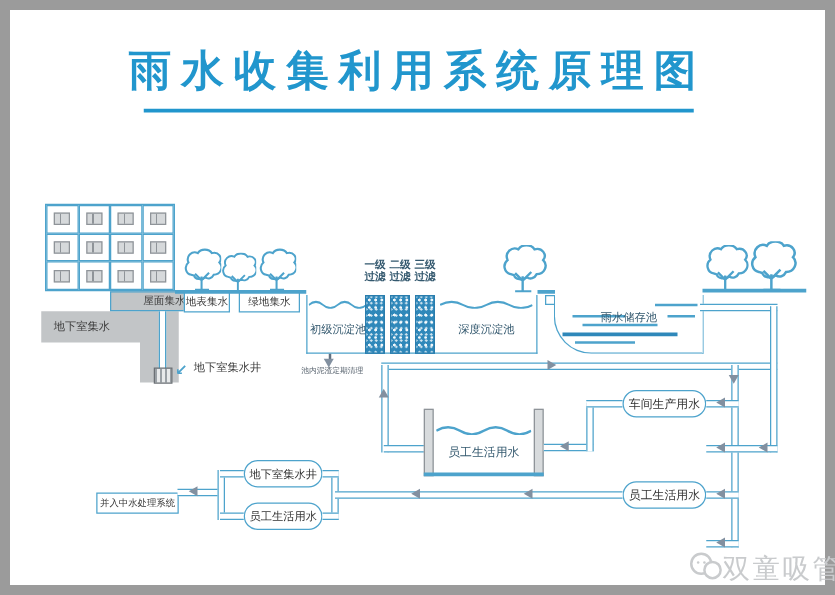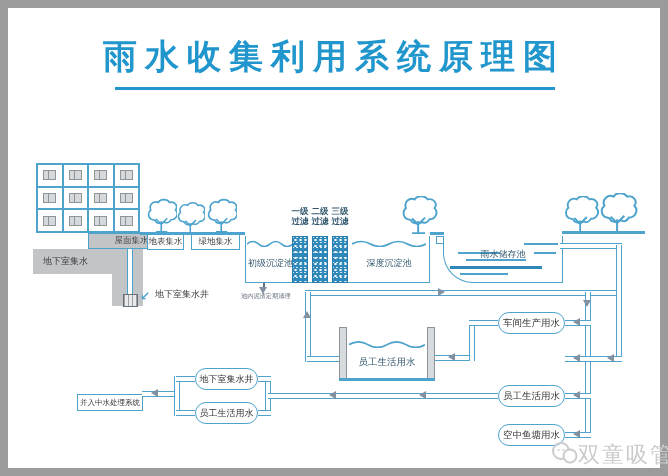--- a/index.html
+++ b/index.html
@@ -222,21 +222,20 @@
       <use href="#wave-sym"></use>
     </svg>
   <div class="abs tanklbl" style="left:352px;top:356px;width:70px;font-size:9.5px">员工生活用水</div>
   <div class="abs pipe-h" style="left:435px;top:355px;width:40px"></div>
   <div class="abs arr arr-l" style="left:444px;top:353px"></div>
   <div class="abs pipe-v" style="left:469px;top:322px;height:39px"></div>
   <div class="abs pipe-h" style="left:469px;top:320px;width:29px"></div>
 
   <div class="abs ubox" style="left:498px;top:312px">车间生产用水</div>
   <div class="abs ubox" style="left:498px;top:385px">员工生活用水</div>
-  <div class="abs ubox" style="left:498px;top:424px">空中鱼塘用水</div>
 
   <div class="abs pipe-h" style="left:565px;top:320px;width:26px"></div>
   <div class="abs arr arr-l" style="left:569px;top:318px"></div>
   <div class="abs pipe-h" style="left:565px;top:356px;width:57px"></div>
   <div class="abs arr arr-l" style="left:569px;top:354px"></div>
   <div class="abs arr arr-l" style="left:603px;top:354px"></div>
   <div class="abs pipe-h" style="left:565px;top:393px;width:26px"></div>
   <div class="abs arr arr-l" style="left:569px;top:391px"></div>
   <div class="abs pipe-h" style="left:565px;top:432px;width:26px"></div>
   <div class="abs arr arr-l" style="left:569px;top:430px"></div>

